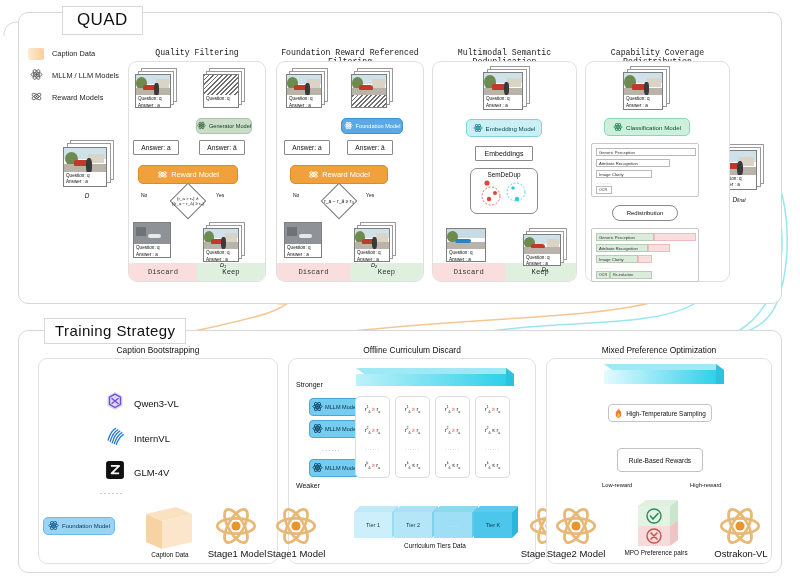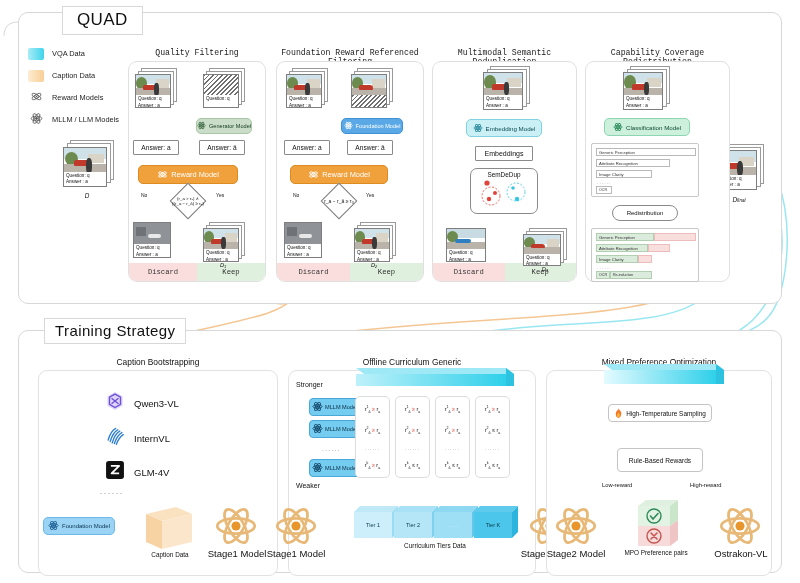--- a/index.html
+++ b/index.html
@@ -128,21 +128,21 @@
     white-space:nowrap; overflow:hidden;
   }
   .capbar.green { background:#dcecdc; border-color:#b2cfb2; }
   .capbar.pinkfill { background:#f9dede; border-color:#edbcbc; }
   .dots { position:absolute; font-size:5px; color:#888; letter-spacing:1px; }
 
   
   #t-caption { left:38px;  top:358px; width:240px; height:206px; }
   #t-curr    { left:288px; top:358px; width:248px; height:206px; }
   #t-mpo     { left:546px; top:358px; width:226px; height:206px; }
-  .tcard { position:absolute; border:1px solid #e2e2e2; border-radius:9px; background:#fff;margin-top:12px; }
+  .tcard { position:absolute; border:1px solid #e2e2e2; border-radius:9px; background:#fff; }
   .tcard-title { position:absolute; width:100%; text-align:center; top:-14px; font-size:8.4px; color:#111; }
 
   .modelrow { position:absolute; display:flex; align-items:center; gap:8px; }
   .modelname { font-size:9.5px; color:#111; }
 
   .atom { position:absolute; }
 
   .barcell {
     position:absolute; border:1px solid #dcdcdc; border-radius:5px; background:#fff;
   }
@@ -328,48 +328,44 @@
     </g>
   </svg>
 
   <div class="panel" id="quad-panel"></div>
   <div class="panel" id="train-panel"></div>
   <div class="panel-title" id="train-title">Training Strategy</div>
   <div class="panel-title" id="quad-title">QUAD</div>
 
   <div id="legend">
     <div class="legend-row">
-      <div class="legend-swatch" style="background:linear-gradient(90deg,#a9ecf6,#3fd4ec);"></div>
-      <div class="legend-label">VQA Data</div>
-    </div>
-    <div class="legend-row">
       <div class="legend-swatch" style="background:linear-gradient(90deg,#fdecd2,#f8ce96);"></div>
       <div class="legend-label">Caption Data</div>
+    </div>
+    <div class="legend-row">
+      <div class="legend-ico">
+        <svg width="13" height="13" viewBox="0 0 24 24">
+          <ellipse cx="12" cy="12" rx="10" ry="4.2" fill="none" stroke="#5c5c5c" stroke-width="1.6"></ellipse>
+          <ellipse cx="12" cy="12" rx="10" ry="4.2" fill="none" stroke="#5c5c5c" stroke-width="1.6" transform="rotate(60 12 12)"></ellipse>
+          <ellipse cx="12" cy="12" rx="10" ry="4.2" fill="none" stroke="#5c5c5c" stroke-width="1.6" transform="rotate(120 12 12)"></ellipse>
+          <circle cx="12" cy="12" r="2.6" fill="#5c5c5c"></circle>
+        </svg>
+      </div>
+      <div class="legend-label">MLLM / LLM Models</div>
     </div>
     <div class="legend-row">
       <div class="legend-ico">
         <svg width="13" height="13" viewBox="0 0 24 24">
           <ellipse cx="12" cy="12" rx="9.5" ry="3.6" fill="none" stroke="#5c5c5c" stroke-width="1.4" transform="rotate(30 12 12)"></ellipse>
           <ellipse cx="12" cy="12" rx="9.5" ry="3.6" fill="none" stroke="#5c5c5c" stroke-width="1.4" transform="rotate(-30 12 12)"></ellipse>
           <circle cx="12" cy="12" r="3.4" fill="none" stroke="#5c5c5c" stroke-width="1.6"></circle>
           <circle cx="12" cy="12" r="1.3" fill="#5c5c5c"></circle>
         </svg>
       </div>
       <div class="legend-label">Reward Models</div>
-    </div>
-    <div class="legend-row">
-      <div class="legend-ico">
-        <svg width="13" height="13" viewBox="0 0 24 24">
-          <ellipse cx="12" cy="12" rx="10" ry="4.2" fill="none" stroke="#5c5c5c" stroke-width="1.6"></ellipse>
-          <ellipse cx="12" cy="12" rx="10" ry="4.2" fill="none" stroke="#5c5c5c" stroke-width="1.6" transform="rotate(60 12 12)"></ellipse>
-          <ellipse cx="12" cy="12" rx="10" ry="4.2" fill="none" stroke="#5c5c5c" stroke-width="1.6" transform="rotate(120 12 12)"></ellipse>
-          <circle cx="12" cy="12" r="2.6" fill="#5c5c5c"></circle>
-        </svg>
-      </div>
-      <div class="legend-label">MLLM / LLM Models</div>
     </div>
   </div>
 
   <div class="stack" style="left:62px;top:140px;width:56px;height:48px;">
     <div class="sheet" style="left:8px;top:0;width:44px;height:40px;"></div>
     <div class="sheet" style="left:5px;top:3px;width:44px;height:40px;"></div>
     <div class="imgcard" style="left:1px;top:7px;width:44px;height:40px;">
       <div class="photo">
         <div class="scene-sky"></div>
         <div class="scene-tree" style="left:1px;top:16%;width:13px;height:58%;"></div>
@@ -867,21 +863,21 @@
     <svg width="44" height="44" viewBox="0 0 24 24">
       <ellipse cx="12" cy="12" rx="10.2" ry="4.2" fill="none" stroke="#e8b877" stroke-width="1.5"></ellipse>
       <ellipse cx="12" cy="12" rx="10.2" ry="4.2" fill="none" stroke="#e8b877" stroke-width="1.5" transform="rotate(60 12 12)"></ellipse>
       <ellipse cx="12" cy="12" rx="10.2" ry="4.2" fill="none" stroke="#e8b877" stroke-width="1.5" transform="rotate(120 12 12)"></ellipse>
       <circle cx="12" cy="12" r="2.5" fill="#e8952b"></circle>
     </svg>
   </div>
   <div class="caption-lg" style="left:204px;top:548px;width:66px;">Stage1 Model</div>
 
   <div class="tcard" id="t-curr">
-    <div class="tcard-title">Offline Curriculum Generic</div>
+    <div class="tcard-title">Offline Curriculum Discard</div>
   </div>
 
   <div class="lbl-small" style="left:296px;top:381px;font-size:7px;">Stronger</div>
   <div class="lbl-small" style="left:296px;top:482px;font-size:7px;">Weaker</div>
 
   <svg class="ov" viewBox="0 0 800 583">
     <polygon points="356,368 506,368 514,374 364,374" fill="#9fe9f7"></polygon>
     <rect x="356" y="374" width="150" height="12" fill="url(#cyanbar)"></rect>
     <polygon points="506,368 514,374 514,386 506,386" fill="#2cc2e0"></polygon>
   </svg>

